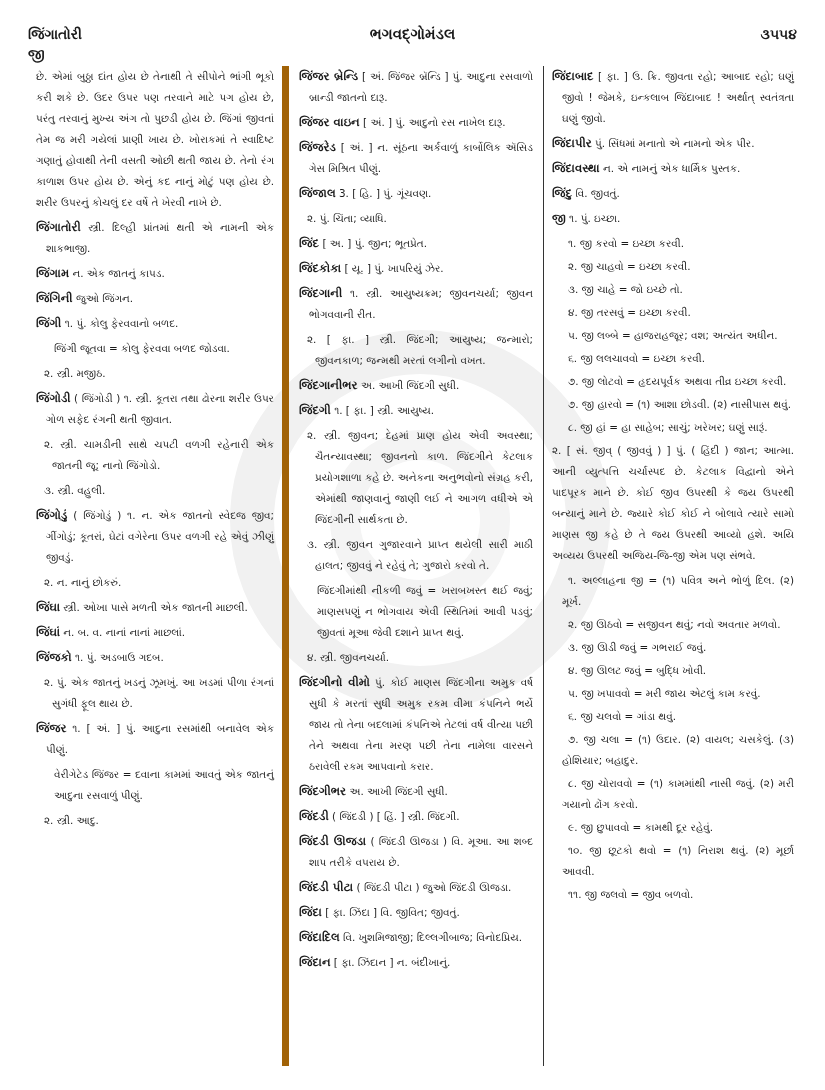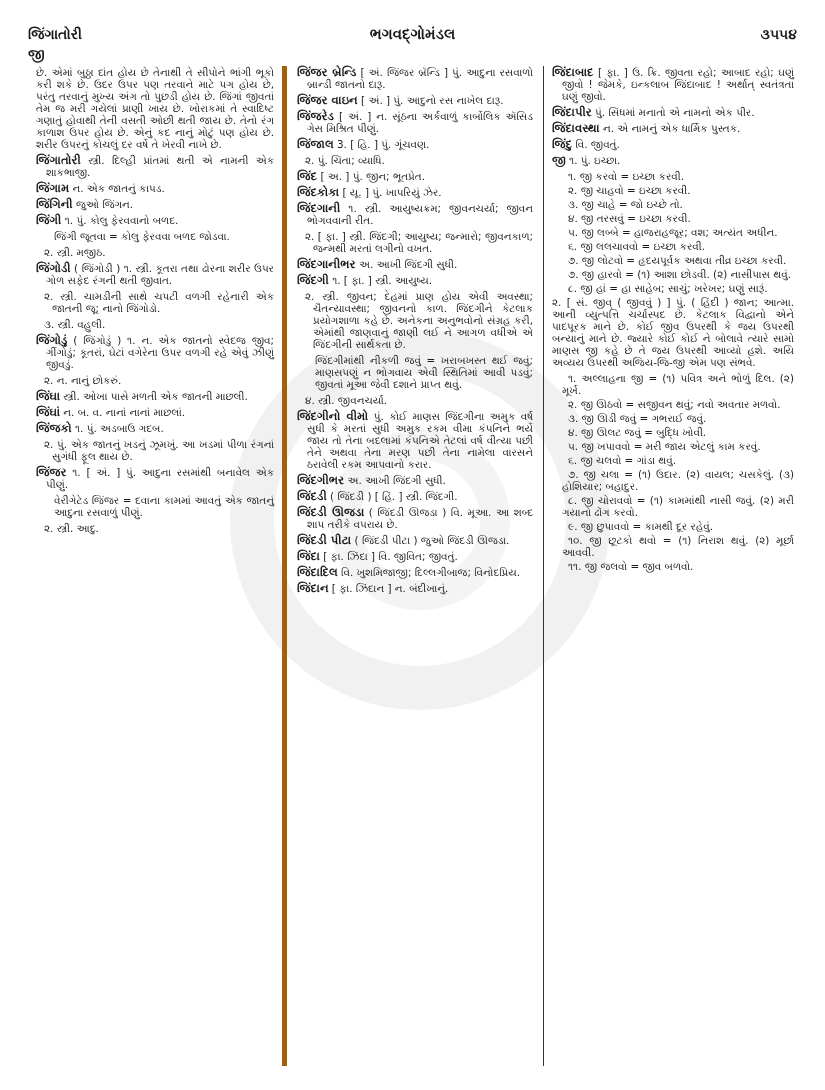--- a/index.html
+++ b/index.html
@@ -22,22 +22,22 @@
     position: absolute; top: 22px; left: 28px; right: 28px; height: 24px;
     display: flex; justify-content: space-between; align-items: center;
     font-weight: bold; font-size: 14px;
   }
   .page-header .center { position: absolute; left: 50%; transform: translateX(-50%); font-size: 15px; }
   .letter-mark { position: absolute; top: 46px; left: 28px; font-weight: bold; font-size: 14px; }
   .columns {
     position: absolute; top: 66px; left: 30px; width: 772px; height: 1000px;
     display: grid; grid-template-columns: 252px 262px 258px;
   }
-  .col { padding: 0 8px; box-sizing: border-box; font-size: 10.4px; line-height: 12px; }
-  .col.mid { border-left: 5px solid #a16207; border-right: 1px solid #333; padding: 0 10px; height: 1000px; }
+  .col { padding: 0 8px; box-sizing: border-box; font-size: 10.4px; line-height: 21px; }
+  .col.mid { border-left: 7px solid #a16207; border-right: 1px solid #333; padding: 0 10px; height: 1000px; }
   .col.first { padding-left: 6px; }
   .entry { margin: 0 0 4px 0; text-indent: -10px; padding-left: 10px; text-align: justify; }
   .entry.cont { text-indent: 0; padding-left: 0; }
   .entry.sub { padding-left: 16px; text-indent: -8px; }
   .entry.ex { padding-left: 18px; text-indent: 0; }
   .entry.idiom { padding-left: 10px; text-indent: 6px; margin-bottom: 2px; }
   .hw { font-weight: bold; font-size: 11.6px; }
 </style>
 </head>
 <body>
@@ -80,20 +80,21 @@
       <p class="entry"><span class="hw">જિંજરેડ</span> <span>[ અં. ] ન. સૂંઠના અર્કવાળું કાર્બોલિક ઍસિડ ગેસ મિશ્રિત પીણું.</span></p>
       <p class="entry"><span class="hw">જિંજાલ</span> <span>3. [ હિ. ] પું. ગૂંચવણ.</span></p>
       <p class="entry sub"><span>૨. પું. ચિંતા; વ્યાધિ.</span></p>
       <p class="entry"><span class="hw">જિંદ</span> <span>[ અ. ] પું. જીન; ભૂતપ્રેત.</span></p>
       <p class="entry"><span class="hw">જિંદકોકા</span> <span>[ યૂ. ] પું. ખાપરિયું ઝેર.</span></p>
       <p class="entry"><span class="hw">જિંદગાની</span> <span>૧. સ્ત્રી. આયુષ્યક્રમ; જીવનચર્યા; જીવન ભોગવવાની રીત.</span></p>
       <p class="entry sub"><span>૨. [ ફા. ] સ્ત્રી. જિંદગી; આયુષ્ય; જન્મારો; જીવનકાળ; જન્મથી મરતાં લગીનો વખત.</span></p>
       <p class="entry"><span class="hw">જિંદગાનીભર</span> <span>અ. આખી જિંદગી સુધી.</span></p>
       <p class="entry"><span class="hw">જિંદગી</span> <span>૧. [ ફા. ] સ્ત્રી. આયુષ્ય.</span></p>
       <p class="entry sub"><span>૨. સ્ત્રી. જીવન; દેહમાં પ્રાણ હોય એવી અવસ્થા; ચૈતન્યાવસ્થા; જીવનનો કાળ. જિંદગીને કેટલાક પ્રયોગશાળા કહે છે. અનેકના અનુભવોનો સંગ્રહ કરી, એમાંથી જાણવાનું જાણી લઈ ને આગળ વધીએ એ જિંદગીની સાર્થકતા છે.</span></p>
+      <p class="entry sub"><span>૩. સ્ત્રી. જીવન ગુજારવાને પ્રાપ્ત થયેલી સારી માઠી હાલત; જીવવું ને રહેવું તે; ગુજારો કરવો તે.</span></p>
       <p class="entry ex"><span>જિંદગીમાંથી નીકળી જવું = ખરાબખસ્ત થઈ જવું; માણસપણું ન ભોગવાય એવી સ્થિતિમાં આવી પડવું; જીવતાં મૂઆ જેવી દશાને પ્રાપ્ત થવું.</span></p>
       <p class="entry sub"><span>૪. સ્ત્રી. જીવનચર્યા.</span></p>
       <p class="entry"><span class="hw">જિંદગીનો વીમો</span> <span>પું. કોઈ માણસ જિંદગીના અમુક વર્ષ સુધી કે મરતાં સુધી અમુક રકમ વીમા કંપનિને ભર્યે જાય તો તેના બદલામાં કંપનિએ તેટલાં વર્ષ વીત્યા પછી તેને અથવા તેના મરણ પછી તેના નામેલા વારસને ઠરાવેલી રકમ આપવાનો કરાર.</span></p>
       <p class="entry"><span class="hw">જિંદગીભર</span> <span>અ. આખી જિંદગી સુધી.</span></p>
       <p class="entry"><span class="hw">જિંદડી</span> <span>( જિંદડી ) [ હિં. ] સ્ત્રી. જિંદગી.</span></p>
       <p class="entry"><span class="hw">જિંદડી ઊજડા</span> <span>( જિંદડી ઊજડા ) વિ. મૂઆ. આ શબ્દ શાપ તરીકે વપરાય છે.</span></p>
       <p class="entry"><span class="hw">જિંદડી પીટા</span> <span>( જિંદડી પીટા ) જુઓ જિંદડી ઊજડા.</span></p>
       <p class="entry"><span class="hw">જિંદા</span> <span>[ ફા. ઝિંદા ] વિ. જીવિત; જીવતું.</span></p>
       <p class="entry"><span class="hw">જિંદાદિલ</span> <span>વિ. ખુશમિજાજી; દિલ્લગીબાજ; વિનોદપ્રિય.</span></p>
       <p class="entry"><span class="hw">જિંદાન</span> <span>[ ફા. ઝિંદાન ] ન. બંદીખાનું.</span></p>

